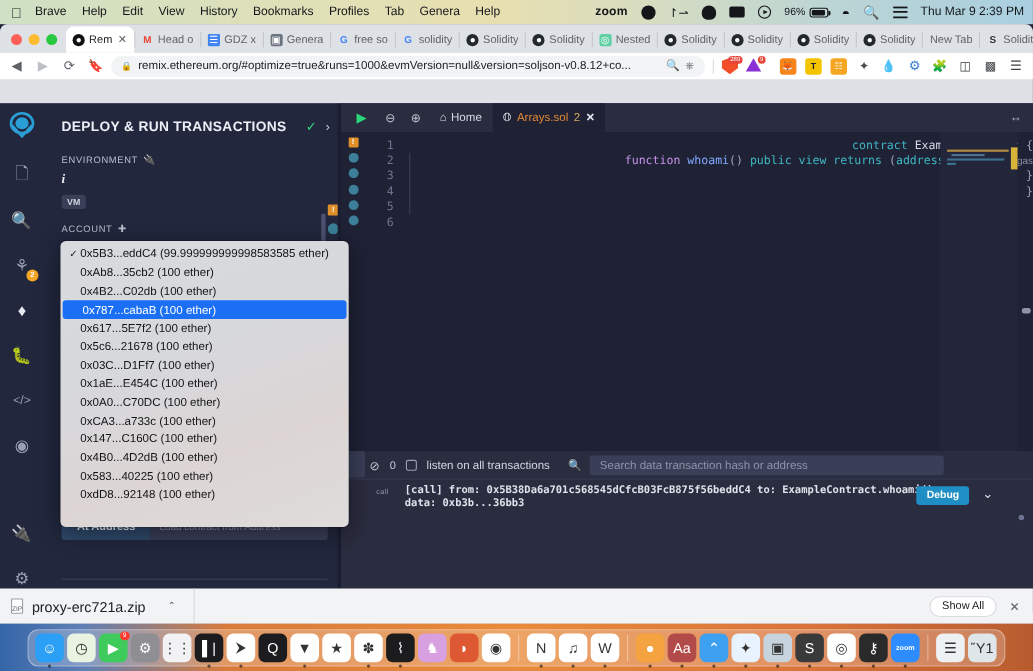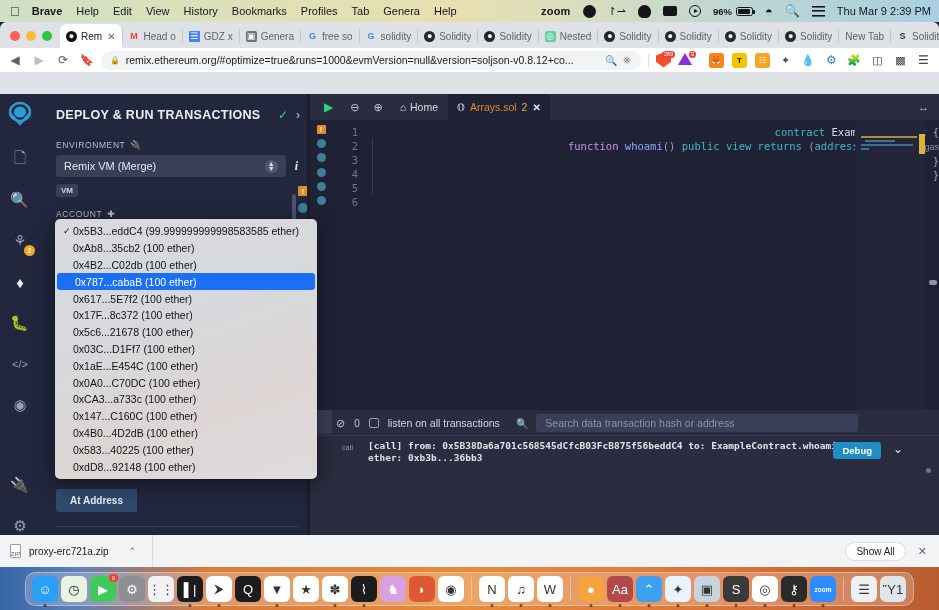--- a/index.html
+++ b/index.html
@@ -11,21 +11,21 @@
   #root { position: relative; width: 939px; height: 610px; }
 
   
   .macbar {
     position: absolute; left:0; top:0; width:939px; height:22px;
     background: linear-gradient(90deg,#cfe0c4 0%,#dfe0b8 28%,#e8dfb0 48%,#d8ddc0 62%,#bcd5d4 80%,#a9cfe0 100%);
     display:flex; align-items:center; font-size:11px; color:#15161a;
   }
   .macbar .apple { margin:0 12px 0 10px; font-size:13px; line-height:1; }
   .macbar .mi { margin-right:14px; white-space:nowrap; }
-  .macbar .mi.bold { font-weight:bold; }
+  .macbar .mi.bold { font-weight:normal; }
   .macbar .right { margin-left:auto; display:flex; align-items:center; padding-right:8px; }
   .macbar .right .ri { margin-left:12px; display:flex; align-items:center; white-space:nowrap; }
   .zoomword { font-weight:bold; font-size:11px; letter-spacing:.2px; }
   .batt { display:inline-block; width:17px; height:9px; border:1.2px solid #15161a; border-radius:2.5px; position:relative; margin-left:4px; }
   .batt::after { content:""; position:absolute; right:-3px; top:2px; width:2px; height:4px; background:#15161a; border-radius:0 1px 1px 0; }
   .batt i { position:absolute; left:1px; top:1px; bottom:1px; width:12px; background:#15161a; border-radius:1px; display:block; }
   .dot-ic { width:13px; height:13px; border-radius:50%; background:#15161a; display:inline-block; }
   .ring-ic { width:12px; height:12px; border-radius:50%; border:1.4px solid #15161a; display:inline-block; position:relative; }
   .ring-ic::after{ content:""; position:absolute; left:4px; top:3px; border-left:4px solid #15161a; border-top:2.5px solid transparent; border-bottom:2.5px solid transparent;}
   .kbd-ic { width:14px; height:10px; background:#15161a; border-radius:2px; display:inline-block; }
@@ -107,21 +107,21 @@
   .sect-label .ic { font-size:9px; }
   .selectrow { display:flex; align-items:center; gap:9px; padding:0 12px 0 16px; }
   .fakeselect { flex:1; background:#3a3f58; border-radius:3px; height:22px; display:flex; align-items:center;
       padding:0 8px; font-size:11px; color:#e6e8f0; position:relative; }
   .fakeselect .spin { margin-left:auto; width:13px;height:13px;border-radius:50%;background:#525872; color:#dfe2ec;
       display:flex;align-items:center;justify-content:center;font-size:7px;flex-direction:column; line-height:5px;}
   .infoic { color:#e8eaf0; font-size:12px; font-weight:bold; font-style:italic; font-family:"Liberation Serif",serif; }
   .vmtag { margin:7px 0 0 16px; display:inline-block; background:#3a3f58; color:#cfd3e0; font-size:8px; padding:2px 5px; border-radius:3px; font-weight:bold;}
   .acctfield { margin:3px 12px 0 16px; height:20px; background:#3a3f58; border-radius:3px; }
 
-  .atrow { position:absolute; left:16px; top:395px; width:242px; display:flex; }
+  .atrow { position:absolute; left:16px; top:374px; width:242px; display:flex; }
   .ataddr { background:#2f4a6b; color:#e9edf5; font-size:10px; padding:6px 14px; border-radius:3px 0 0 3px; font-weight:bold;}
   .atinput { flex:1; background:#3a3f58; color:#8d93a8; font-size:9px; padding:6px 8px; border-radius:0 3px 3px 0; }
   .hrline { position:absolute; left:16px; top:432px; width:242px; height:1px; background:#3a3f58; }
   .txrec { position:absolute; left:16px; top:446px; display:flex; align-items:center; gap:6px; font-size:11px; font-weight:bold; color:#e3e6ef;}
   .txrec .pill { background:#2a9fd6; color:#fff; font-size:8px; border-radius:8px; padding:1px 6px; }
   .txrec .ci { font-size:10px; color:#c9cdda; }
   .txrec .car { font-size:9px; color:#c9cdda; margin-left:60px;}
 
   .vscroll { position:absolute; right:14px; top:100px; width:4px; height:185px; background:#4c5270; border-radius:2px; }
   .rightmarks { position:absolute; right:0px; top:92px; width:14px; display:flex; flex-direction:column; align-items:center; gap:7px;}
@@ -193,21 +193,21 @@
   .condot { position:absolute; right:8px; top:32px; width:5px;height:5px;border-radius:50%;background:#6d7492;}
   .prompt { position:absolute; left:12px; bottom:6px; color:#c3c7d4; font-size:11px; }
   .con-topline { position:absolute; left:0; right:0; top:25px; height:1px; background:#353a52; }
   .con-leftbtn { position:absolute; left:0; top:0; width:22px; height:24px; background:#3a3f58; border-radius:0 3px 3px 0;}
 
   
   .dlbar { position:absolute; left:0; top:535px; width:939px; height:32px; background:#f1f3f4; display:flex; align-items:center; }
   .dlitem { display:flex; align-items:center; gap:8px; padding:0 16px 0 10px; height:32px; border-right:1px solid #d8dadd; }
   .dlico { width:11px; height:14px; background:#fff; border:1px solid #9aa0a6; border-radius:1px; position:relative; font-size:6px; color:#5f6368;
       display:flex; align-items:flex-end; justify-content:center;}
-  .dlname { font-size:10px; color:#202124; }
+  .dlname { font-size:13px; color:#202124; }
   .dlchev { font-size:9px; color:#5f6368; margin-left:12px;}
   .dlright { margin-left:auto; display:flex; align-items:center; gap:12px; padding-right:12px; }
   .showall { font-size:10px; color:#202124; border:1px solid #dadce0; border-radius:11px; padding:3px 10px; background:#fff;}
   .dlclose { font-size:11px; color:#5f6368; }
 
   
   .deskbg { position:absolute; left:0; top:567px; width:939px; height:43px;
      background:linear-gradient(90deg,#3566a8 0%,#5f7fb5 8%,#d97b3a 22%,#e88b3c 50%,#d9743a 78%,#b85c30 100%); }
   .dock { position:absolute; left:25px; top:572px; width:889px; height:34px;
      background:rgba(255,255,255,.22); border-radius:10px; border:.5px solid rgba(255,255,255,.35);
@@ -244,21 +244,21 @@
       <span class="ri">
           <span class="dot-ic" style="border-radius:50% 50% 40% 40%"></span>
         </span>
       <span class="ri">
           <span class="kbd-ic"></span>
         </span>
       <span class="ri">
           <span class="ring-ic"></span>
         </span>
       <span class="ri">
-        <span style="font-size:9.5px;font-weight:bold">96%</span>
+        <span style="font-size:9.5px;font-weight:normal">96%</span>
         <span class="batt">
             <i></i>
           </span>
       </span>
       <span class="ri wifi-ic">◓</span>
       <span class="ri srch-ic">🔍</span>
       <span class="ri">
           <span class="ctrl-ic"></span>
         </span>
       <span class="ri">Thu Mar 9  2:39 PM</span>
@@ -416,39 +416,33 @@
           <span class="ttl">DEPLOY &amp; RUN TRANSACTIONS</span>
           <span class="chk">✓</span>
           <span class="arw">›</span>
         </div>
 
         <div class="sect-label">
           <span>ENVIRONMENT</span>
           <span class="ic">🔌</span>
         </div>
         <div class="selectrow">
-          <div class="fakeselect">
-            <span>Remix VM (Merge)</span>
-            <span class="spin">
-                <span>▲</span>
-                <span>▼</span>
-              </span>
-          </div>
           <span class="infoic">i</span>
         </div>
         <div class="vmtag">VM</div>
 
         <div class="sect-label">
           <span>ACCOUNT</span>
           <span class="ic">✚</span>
         </div>
         <div class="acctfield"></div>
 
         <div class="atrow">
           <div class="ataddr">At Address</div>
+          <div class="atinput">Load contract from Address</div>
         </div>
         <div class="hrline"></div>
         <div class="txrec">
           <span>Transactions recorded</span>
           <span class="pill">14</span>
           <span class="ci">ⓘ</span>
           <span class="car">⌃</span>
         </div>
 
         <div class="vscroll"></div>
@@ -526,21 +520,21 @@
               <span class="si">🔍</span>
               <span class="field">Search data transaction hash or address</span>
             </span>
           </div>
           <div class="con-topline"></div>
           <div class="con-body">
             <div class="logrow">
               <span class="tagc">call</span>
               <span class="logtext">
                 <span class="clip">[call] from: 0x5B38Da6a701c568545dCfcB03FcB875f56beddC4 to: ExampleContract.whoami()</span>
-                <span class="clip">ether: 0xb3b...36bb3</span>
+                <span class="clip">data: 0xb3b...36bb3</span>
               </span>
               <span class="dbgbtn">Debug</span>
               <span class="dbgchev">⌄</span>
             </div>
             <span class="condot"></span>
           </div>
           <div class="prompt">&gt;</div>
         </div>
       </div>
     </div>
@@ -558,24 +552,20 @@
           <span class="tick"></span>
           <span>0x4B2...C02db (100 ether)</span>
         </div>
         <div class="ddrow sel">
           <span class="tick"></span>
           <span>0x787...cabaB (100 ether)</span>
         </div>
         <div class="ddrow">
           <span class="tick"></span>
           <span>0x617...5E7f2 (100 ether)</span>
-        </div>
-        <div class="ddrow">
-          <span class="tick"></span>
-          <span>0x17F...8c372 (100 ether)</span>
         </div>
         <div class="ddrow">
           <span class="tick"></span>
           <span>0x5c6...21678 (100 ether)</span>
         </div>
         <div class="ddrow">
           <span class="tick"></span>
           <span>0x03C...D1Ff7 (100 ether)</span>
         </div>
         <div class="ddrow">

